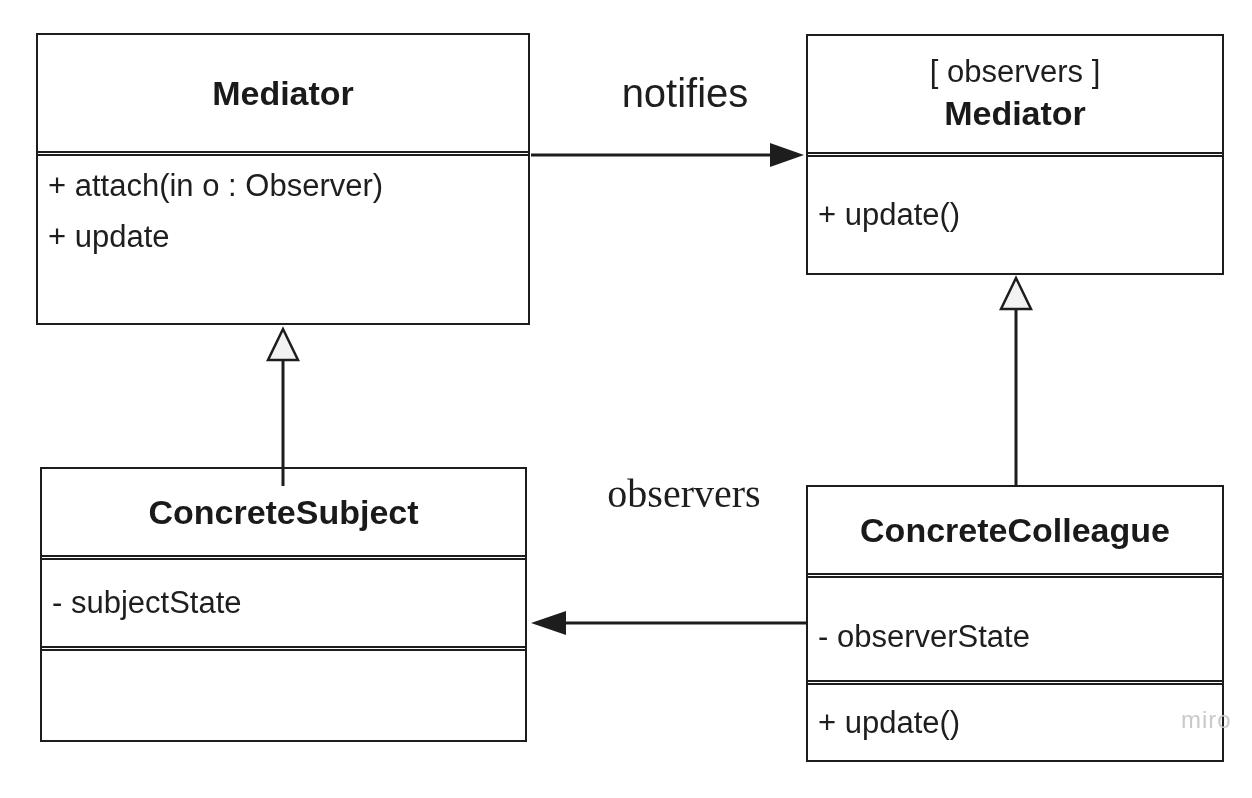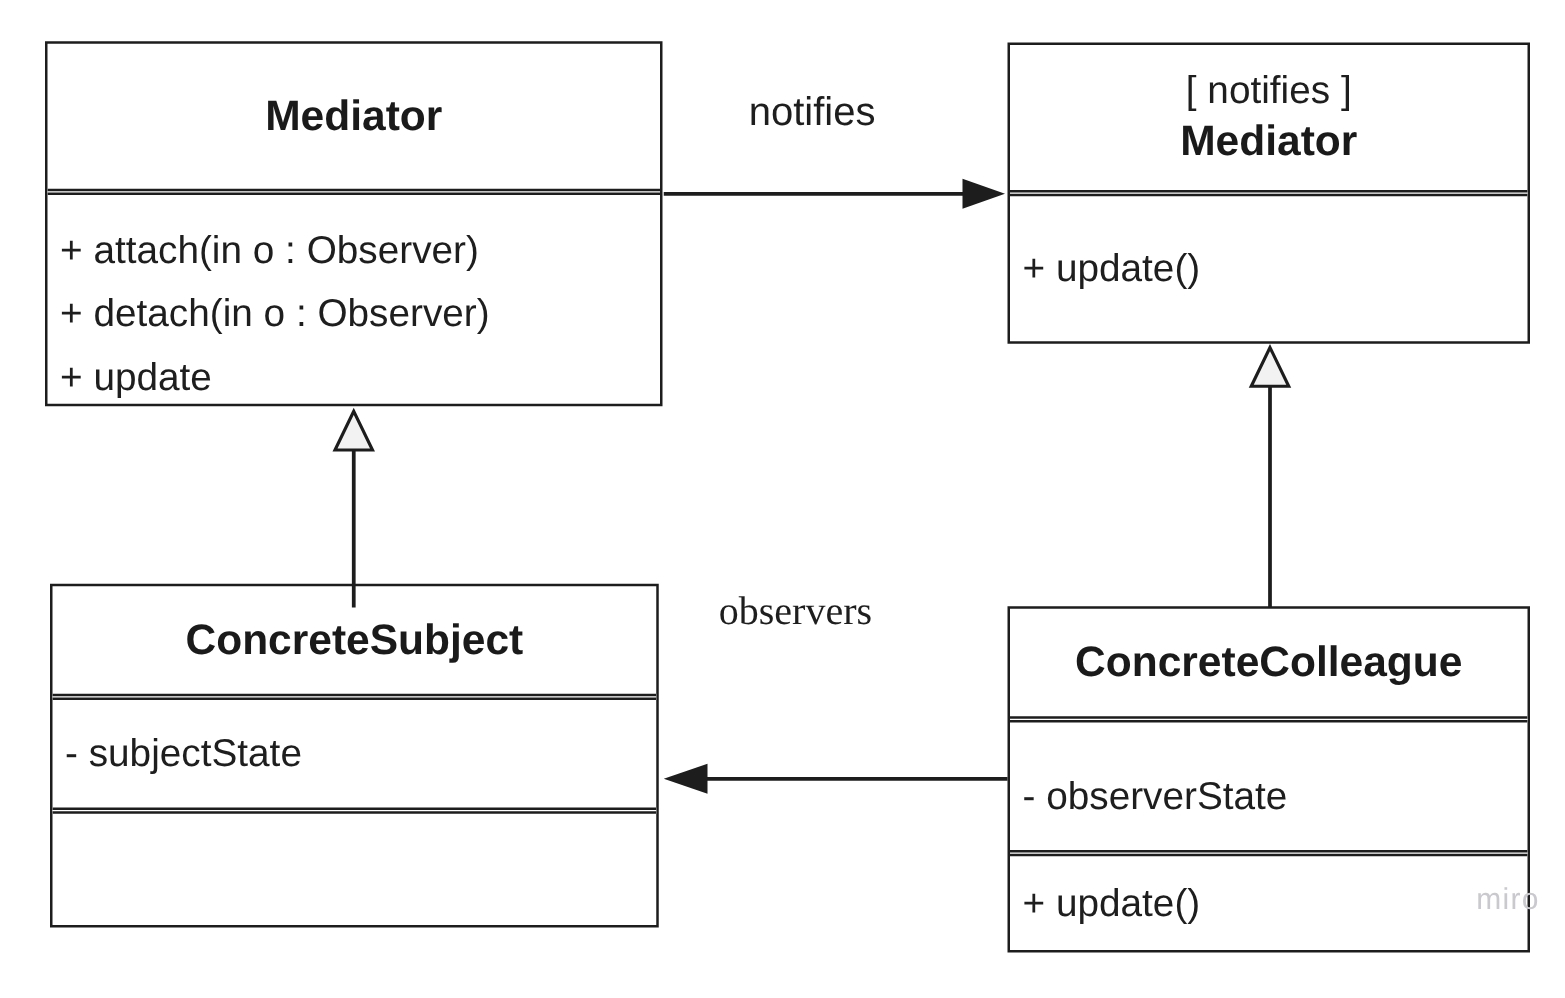--- a/index.html
+++ b/index.html
@@ -42,45 +42,47 @@
     height: 1px;
     border-top: 2px solid #1d1d1d;
     border-bottom: 2px solid #1d1d1d;
     background: #ffffff;
   }
   .cmp {
     box-sizing: border-box;
     padding: 0 10px;
     font-size: 31px;
   }
-  .cmp.rows { padding-top: 18px; }
+  .cmp.rows { padding-top: 4px; }
   .cmp.rows .member-row { line-height: 51px; white-space: nowrap; }
   .cmp.center { display: flex; align-items: center; white-space: nowrap; }
   .cmp.fill { flex: 1; }
 
   .mediator { left: 36px; top: 33px; width: 494px; height: 292px; }
   .mediator .hdr { height: 116px; }
 
   .observer { left: 806px; top: 34px; width: 418px; height: 241px; }
   .observer .hdr { height: 116px; }
 
   .concrete-subject { left: 40px; top: 467px; width: 487px; height: 275px; }
   .concrete-subject .hdr { height: 86px; }
   .concrete-subject .cmp-attr { height: 86px; flex: none; }
 
   .concrete-colleague { left: 806px; top: 485px; width: 418px; height: 277px; }
   .concrete-colleague .hdr { height: 86px; }
   .concrete-colleague .cmp-attr { height: 86px; flex: none; margin-top: 16px; }
 
   .edge-label {
     position: absolute;
-    font-size: 32px;
+    font-size: 40px;
     color: #1e1e1e;
     z-index: 4;
+    text-align: center;
     white-space: nowrap;
+    margin-left: 21px;
   }
   .label-notifies { left: 599px; top: 71px; width: 130px; }
   .label-observers { left: 575px; top: 470px; width: 176px; font-family: Liberation Serif, serif; }
 
   .watermark {
     position: absolute;
     left: 1181px;
     top: 706px;
     font-size: 24px;
     font-weight: 500;
@@ -94,28 +96,27 @@
 
 <div class="canvas">
 
   <div class="uml-box mediator">
     <div class="hdr">
       <span class="cls-title">Mediator</span>
     </div>
     <div class="divider"></div>
     <div class="cmp rows fill">
       <div class="member-row">+ attach(in o : Observer)</div>
-      <div class="member-row">+ detach(in o : Observer)</div>
       <div class="member-row">+ update</div>
     </div>
   </div>
 
   <div class="uml-box observer">
     <div class="hdr">
-      <span class="stereotype">[ notifies ]</span>
+      <span class="stereotype">[ observers ]</span>
       <span class="cls-title">Mediator</span>
     </div>
     <div class="divider"></div>
     <div class="cmp center fill">
       <span class="member-row">+ update()</span>
     </div>
   </div>
 
   <div class="uml-box concrete-subject">
     <div class="hdr">

